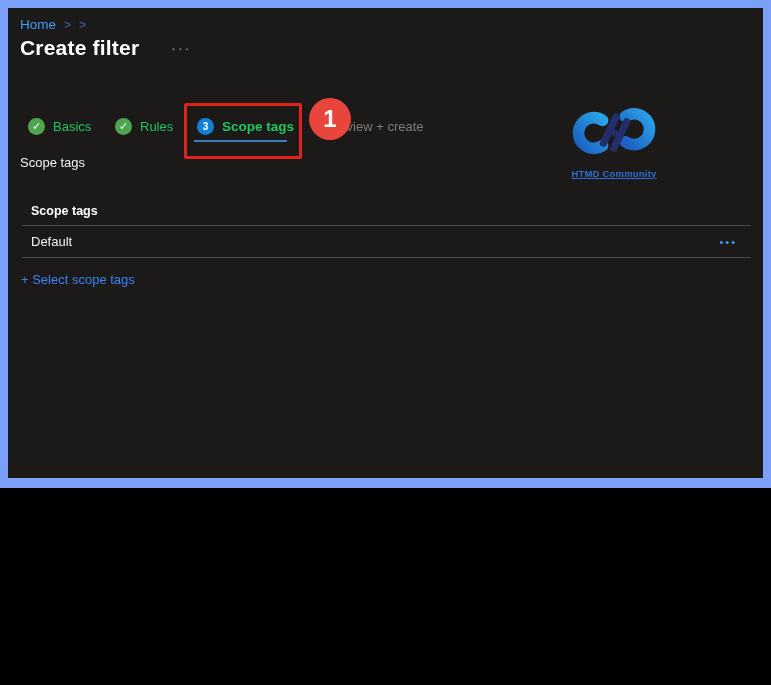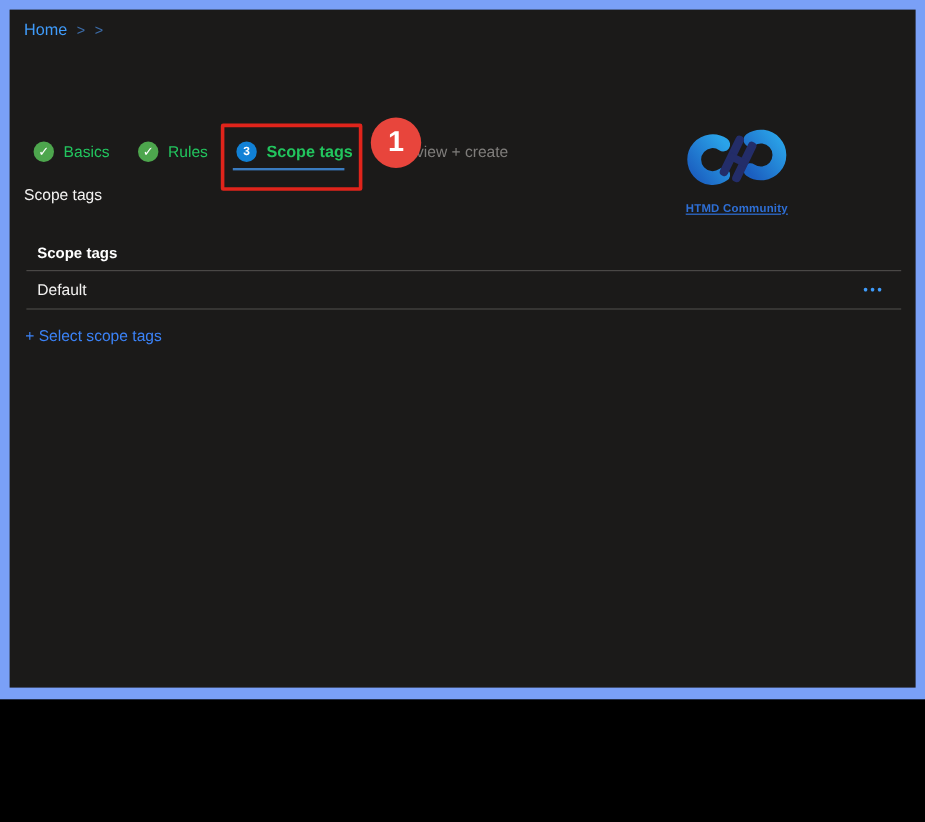--- a/index.html
+++ b/index.html
@@ -1,19 +1,19 @@
 <!DOCTYPE html>
 <html><head>
 <meta charset="utf-8">
 <style>
   * { margin:0; padding:0; box-sizing:border-box; }
   body { font-family:"Liberation Sans", sans-serif; background:#000; }
 
   .frame {
-    position:relative; width:771px; height:583px;
+    position:relative; width:771px; height:488px;
     background:#7aa0f7; padding:8px 8px 10px 8px;
   }
   .screen {
     position:relative; width:100%; height:100%;
     background:#1b1a19; overflow:hidden;
   }
 
   
   .breadcrumb {
     position:absolute; top:9px; left:12px;
@@ -94,20 +94,24 @@
 
 <div class="frame">
   <div class="screen">
 
     <nav class="breadcrumb">
       <a class="crumb">Home</a>
       <span class="crumb-sep">&gt;</span>
       <span class="crumb-sep">&gt;</span>
     </nav>
 
+    <div class="title-row">
+      <h1 class="page-title">Create filter</h1>
+      <span class="title-more">···</span>
+    </div>
 
     <div class="step" style="left:20px">
       <span class="step-icon done">✓</span>
       <span class="step-label">Basics</span>
     </div>
     <div class="step" style="left:107px">
       <span class="step-icon done">✓</span>
       <span class="step-label">Rules</span>
     </div>
     <div class="step" style="left:189px">

